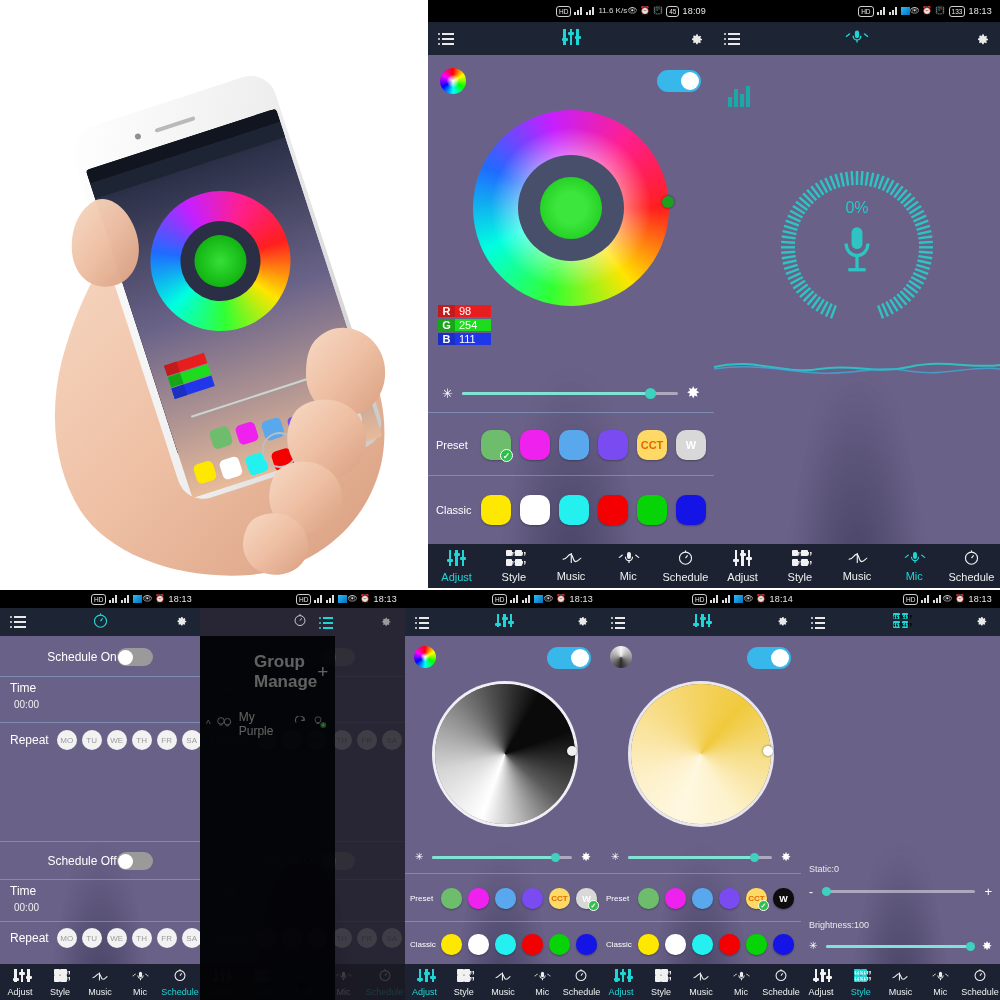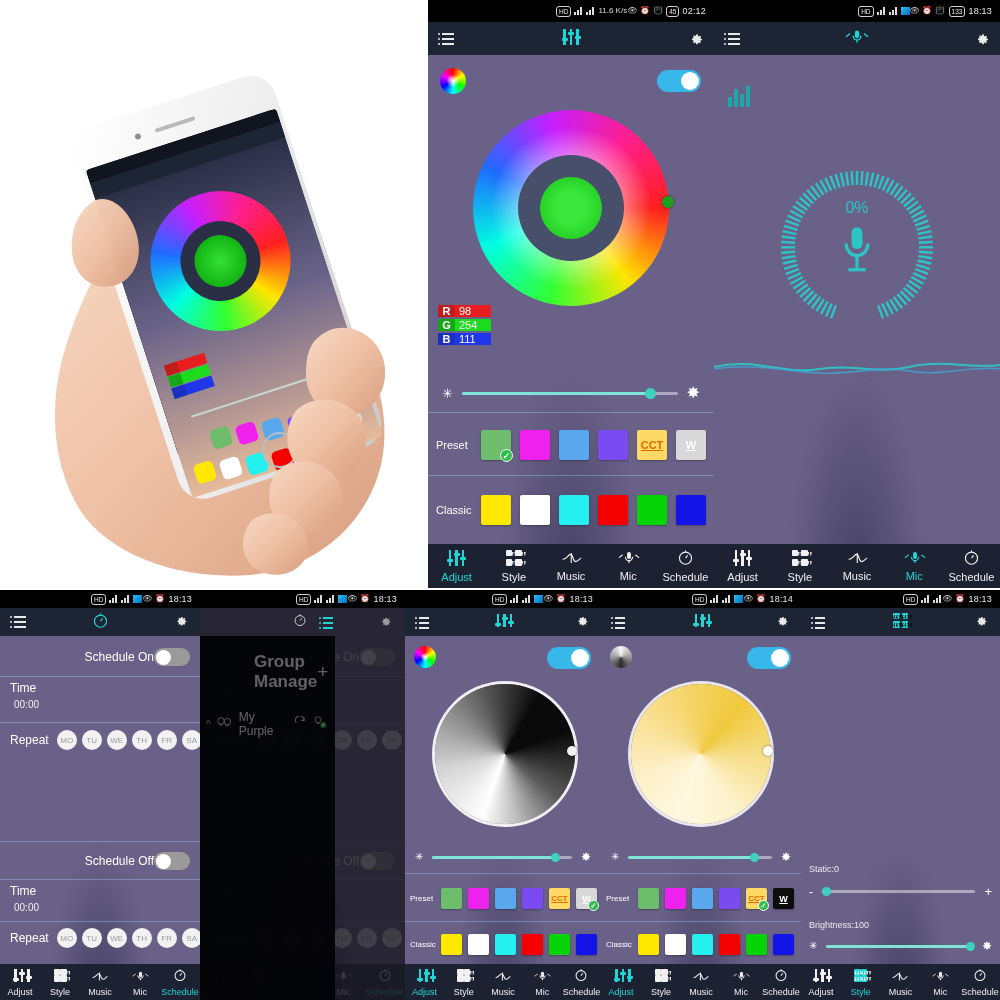--- a/index.html
+++ b/index.html
@@ -136,39 +136,39 @@
   .brtrack { flex:1; height:3px; background:rgba(255,255,255,.45); position:relative; margin:0 9px; border-radius:2px; }
   .brtrack .fill { position:absolute; left:0; top:0; bottom:0; background:#7fe3d6; border-radius:2px; }
   .brtrack .knob { position:absolute; width:11px; height:11px; border-radius:50%; background:#3fd0c0; top:-4px; }
   .sun { color:#fff; font-size:13px; line-height:1; }
 
   .divider { position:absolute; left:0; right:0; height:1px; background:rgba(150,190,230,.45); }
 
   
   .swrow { position:absolute; display:flex; align-items:center; }
   .swlabel { color:#fff; font-size:11px; width:46px; }
-  .sw { border-radius:2px; position:relative; box-shadow:0 1px 2px rgba(0,0,0,.3);
+  .sw { border-radius:10px; position:relative; box-shadow:0 1px 2px rgba(0,0,0,.3);
         display:flex; align-items:center; justify-content:center;
-        font-size:11px; font-weight:bold;text-decoration:underline; }
+        font-size:11px; font-weight:bold; }
   .sw .tick { position:absolute; right:-2px; bottom:-2px; width:13px; height:13px; border-radius:50%;
         background:#2fbf4a; color:#fff; font-size:9px; display:flex; align-items:center; justify-content:center;
         border:1.5px solid #fff; }
 
   
   .radio { display:flex; align-items:center; gap:8px; color:#fff; font-size:14px; margin-bottom:14px; }
   .rdot { width:17px; height:17px; border-radius:50%; border:2px solid #fff; position:relative; }
   .rdot.sel::after { content:""; position:absolute; inset:3px; border-radius:50%; background:#1ed6d6; }
   .bars-ico { display:flex; align-items:flex-end; gap:2px; height:22px; }
   .bars-ico i { width:4px; background:#1aa8a8; display:block; }
 
   .micdial { position:absolute; width:160px; height:160px; }
   .micpct { position:absolute; width:100%; text-align:center; color:#23c9c9; font-size:16px; }
 
   
-  .srow { position:absolute; left:0; right:0; display:flex; align-items:center; justify-content:flex-end; padding:0 10px; }
+  .srow { position:absolute; left:0; right:0; display:flex; align-items:center; justify-content:center; padding:0 10px; }
   .slabel { color:#fff; font-size:12px; }
   .ssub { color:#f0f0f0; font-size:10px; }
   .days { display:flex; gap:5px; }
   .day { width:20px; height:20px; border-radius:50%; background:#f2f2f2; color:#9b9b9b;
          font-size:8px; display:flex; align-items:center; justify-content:center; }
 
   
   .gm-overlay { position:absolute; inset:0; background:rgba(0,0,0,.62); z-index:6; }
   .gm-panel { position:absolute; left:0; top:0; width:196px; bottom:0; background:rgba(6,8,14,.93); }
   .gm-title { color:#fff; font-size:17px; font-weight:bold;margin-left:46px; }
@@ -291,21 +291,21 @@
         <span class="sb-badge">HD</span>
         <span class="sb-net"></span>
         <span class="sb-net"></span>
         <span class="sb-ico">11.6 K/s</span>
       </div>
       <div class="sb-right">
         <span class="sb-ico">👁</span>
         <span class="sb-ico">⏰</span>
         <span class="sb-ico">📳</span>
         <span class="sb-badge">45</span>
-        <span class="sb-time">02:12</span>
+        <span class="sb-time">18:09</span>
       </div>
     </div>
 
     <div class="appbar">
       <span class="ico-list">
           <i></i>
           <i></i>
           <i></i>
           <b></b>
           <b></b>

